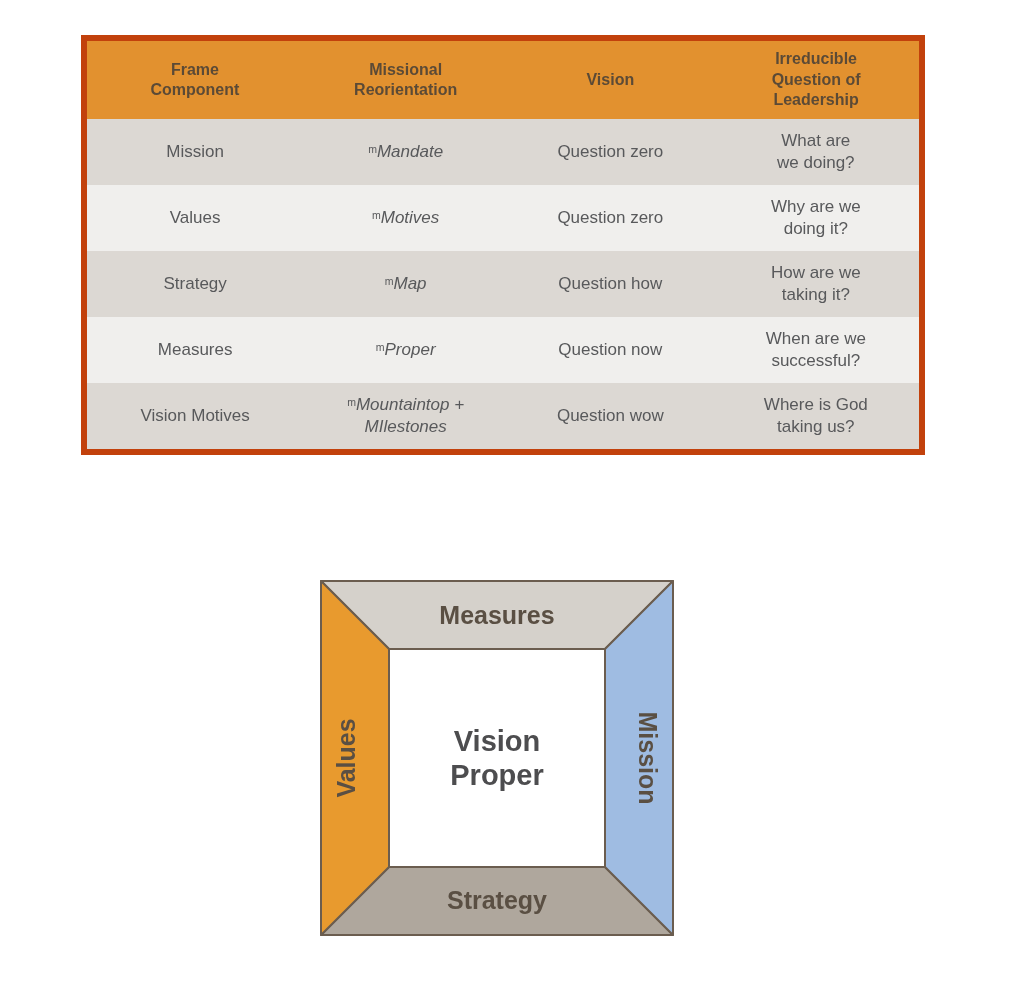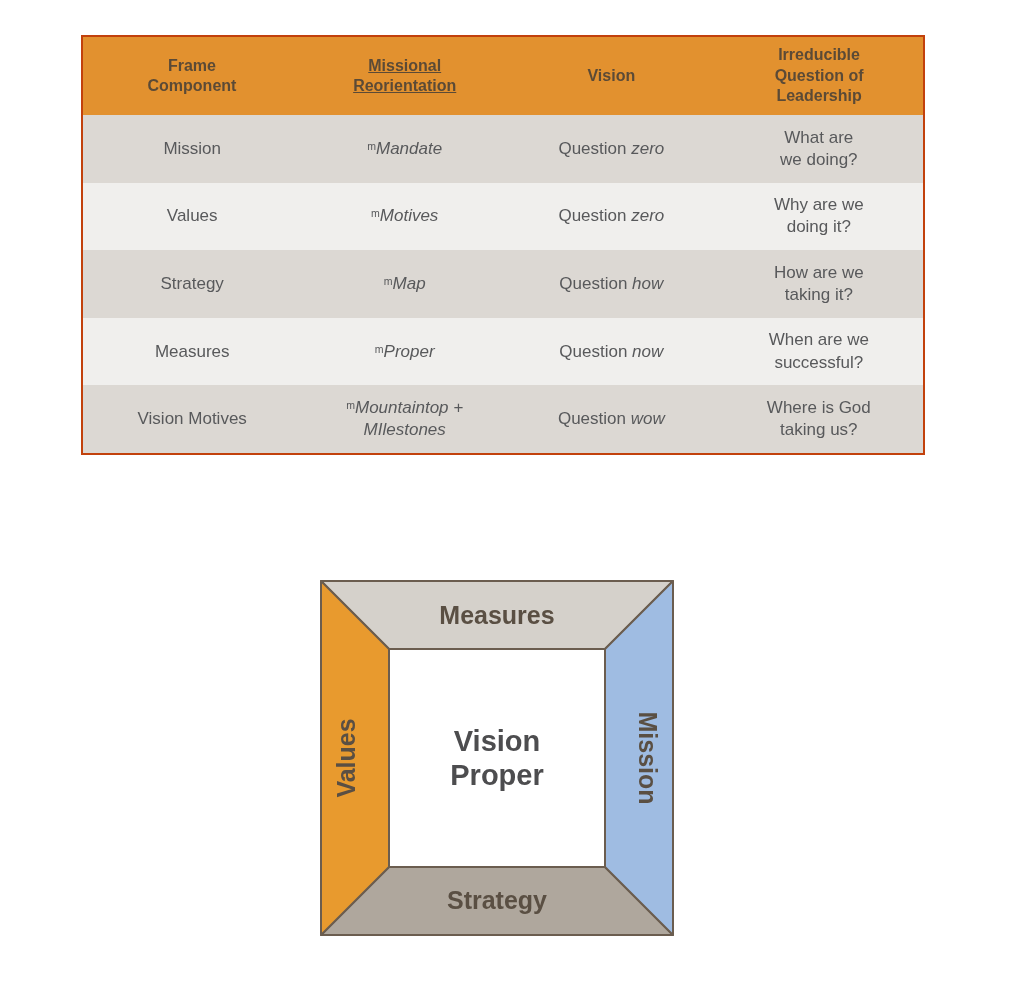--- a/index.html
+++ b/index.html
@@ -16,21 +16,21 @@
     overflow: hidden;
   }
 
   
   .table-wrap {
     position: absolute;
     left: 81px;
     top: 35px;
     width: 844px;
     height: 420px;
-    border: 2px solid #c2410c;
+    border: 6px solid #c2410c;
     box-sizing: border-box;
   }
   table.frame-table {
     width: 100%;
     height: 100%;
     border-collapse: collapse;
     table-layout: fixed;
   }
   table.frame-table th,
   table.frame-table td {
@@ -58,36 +58,36 @@
     line-height: 1.3;
     height: 66px;
   }
   table.frame-table tbody tr.row-dark td {
     background: #dcd8d3;
   }
   table.frame-table tbody tr.row-light td {
     background: #f0efed;
   }
   .col-1 { width: 26.0%; }
-  .col-2 { width: 24.6%; text-decoration: underline; }
+  .col-2 { width: 24.6%; }
   .col-3 { width: 24.6%; }
   .col-4 { width: 24.8%; }
 
   .mo {
     font-style: italic;
     white-space: pre-wrap;
     text-align: center;
   }
   .mo .sup {
     font-style: normal;
     font-size: 0.62em;
     vertical-align: 0.42em;
     letter-spacing: 0;
   }
-  .ital { font-style: italic; }
+  .ital { }
 
   
   .frame-diagram {
     position: absolute;
     left: 319px;
     top: 579px;
     width: 356px;
     height: 358px;
   }
   .frame-diagram svg {

